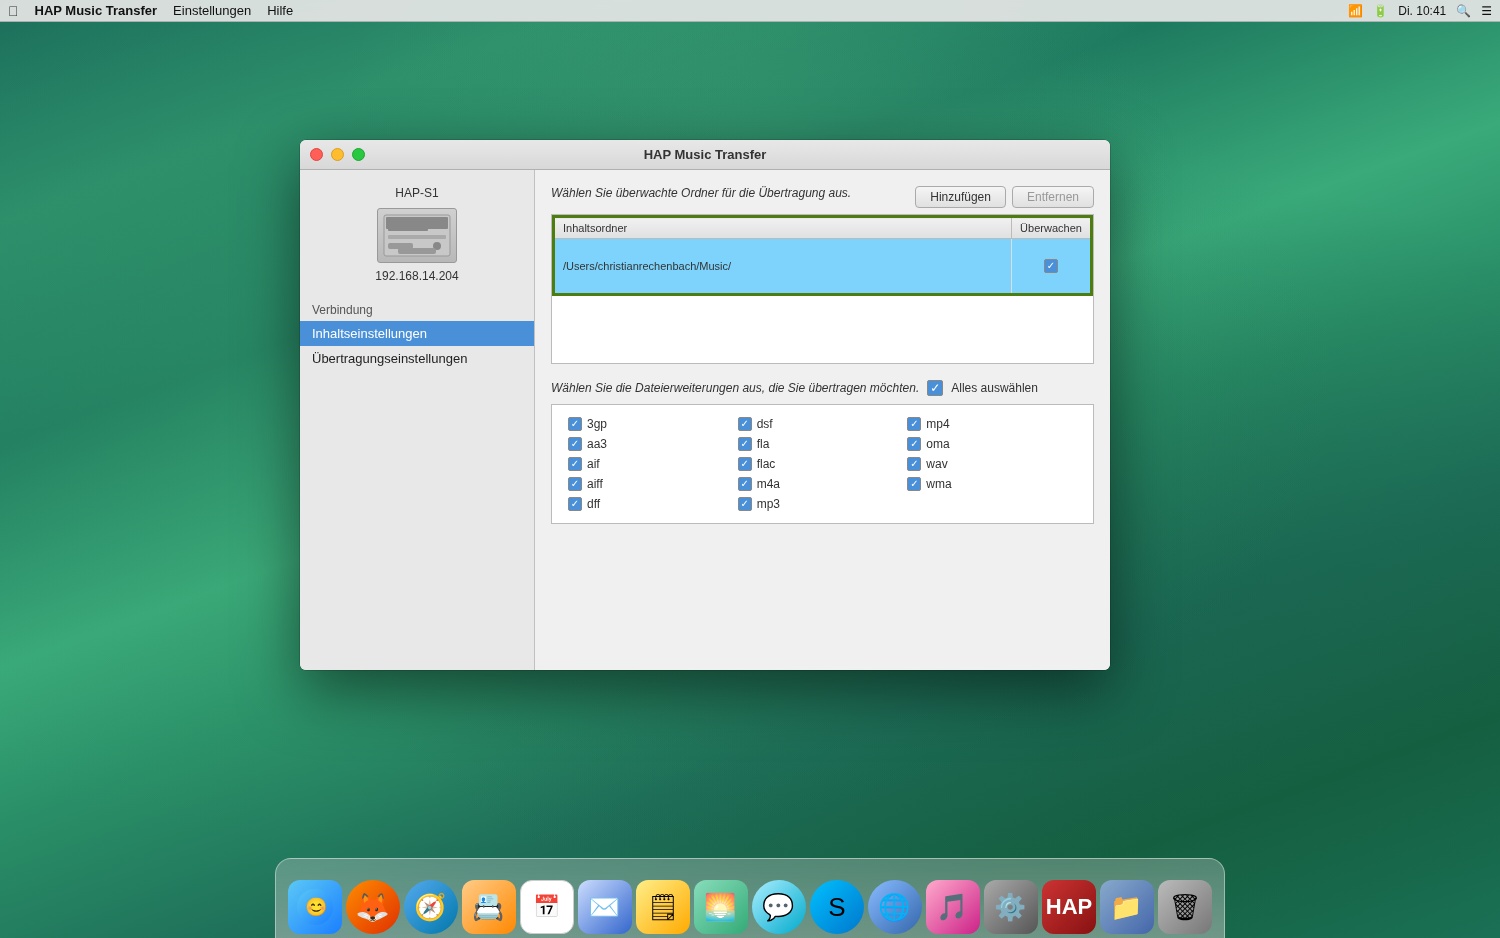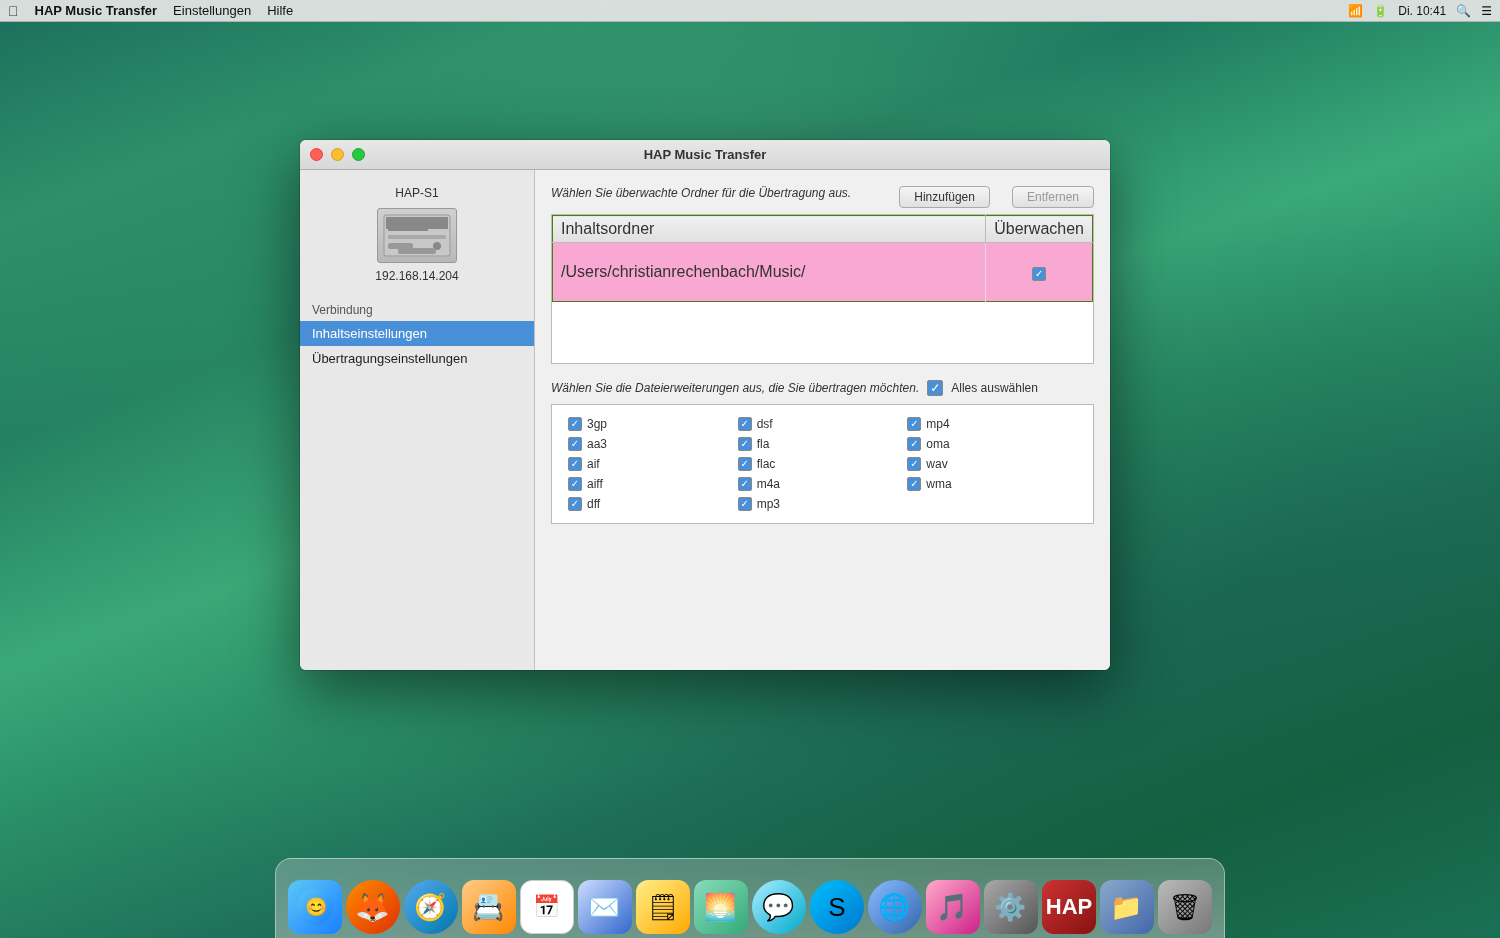--- a/index.html
+++ b/index.html
@@ -299,24 +299,24 @@
       color: #333;
     }
 
     .action-btn:disabled, .action-btn.disabled {
       color: #999;
       cursor: default;
     }
 
     .folders-table {
       width: 100%;
-      border: 1px solid #4d7c0f;
+      border: 3px solid #4d7c0f;
       border-collapse: collapse;
-      background: #f9a8d4;
-      font-size: 16px;
+      background: #7dd3fc;
+      font-size: 11px;
     }
 
     .folders-table th {
       background: linear-gradient(to bottom, #f0f0f0, #e0e0e0);
       border-bottom: 1px solid #bbb;
       padding: 4px 8px;
       text-align: left;
       font-weight: 500;
       color: #333;
     }
@@ -479,21 +479,21 @@
           <div class="sidebar-item active">Inhaltseinstellungen</div>
           <div class="sidebar-item">Übertragungseinstellungen</div>
         </div>
       </div>
 
       <div class="content-panel">
 
         <div>
           <div class="folders-header">
             <span class="section-label">Wählen Sie überwachte Ordner für die Übertragung aus.</span>
-            <div style="display:flex;gap:22px;justify-content:space-between;">
+            <div style="display:flex;gap:6px;justify-content:space-between;">
               <button class="action-btn">Hinzufügen</button>
               <button class="action-btn disabled" disabled="">Entfernen</button>
             </div>
           </div>
 
           <div class="folders-area">
             <table class="folders-table">
               <thead>
                 <tr>
                   <th>Inhaltsordner</th>

